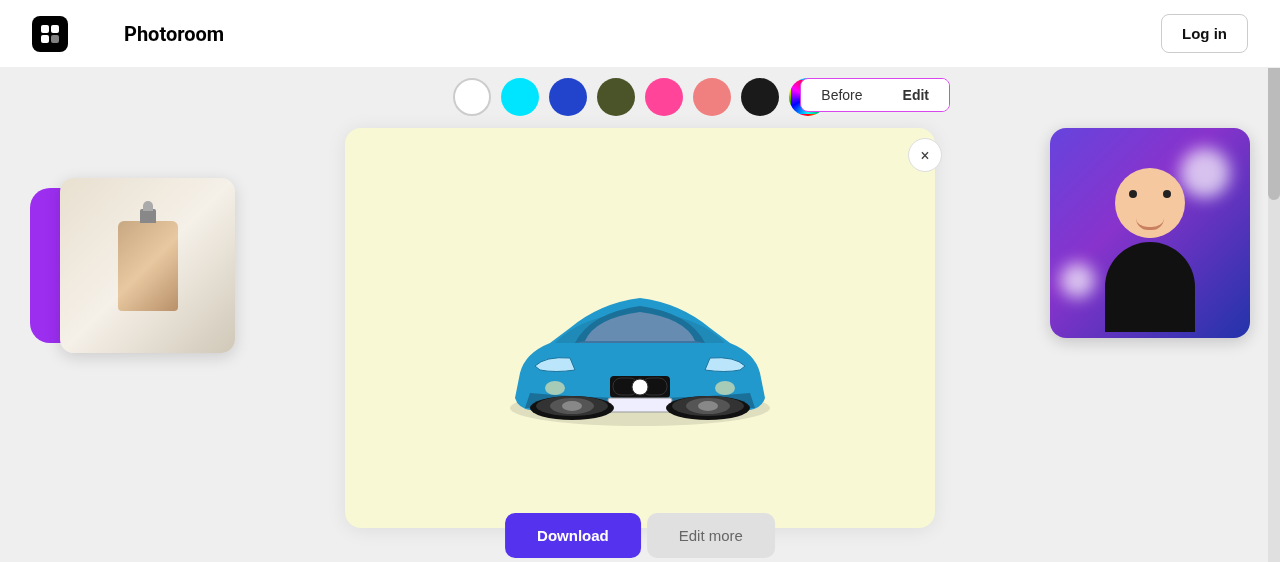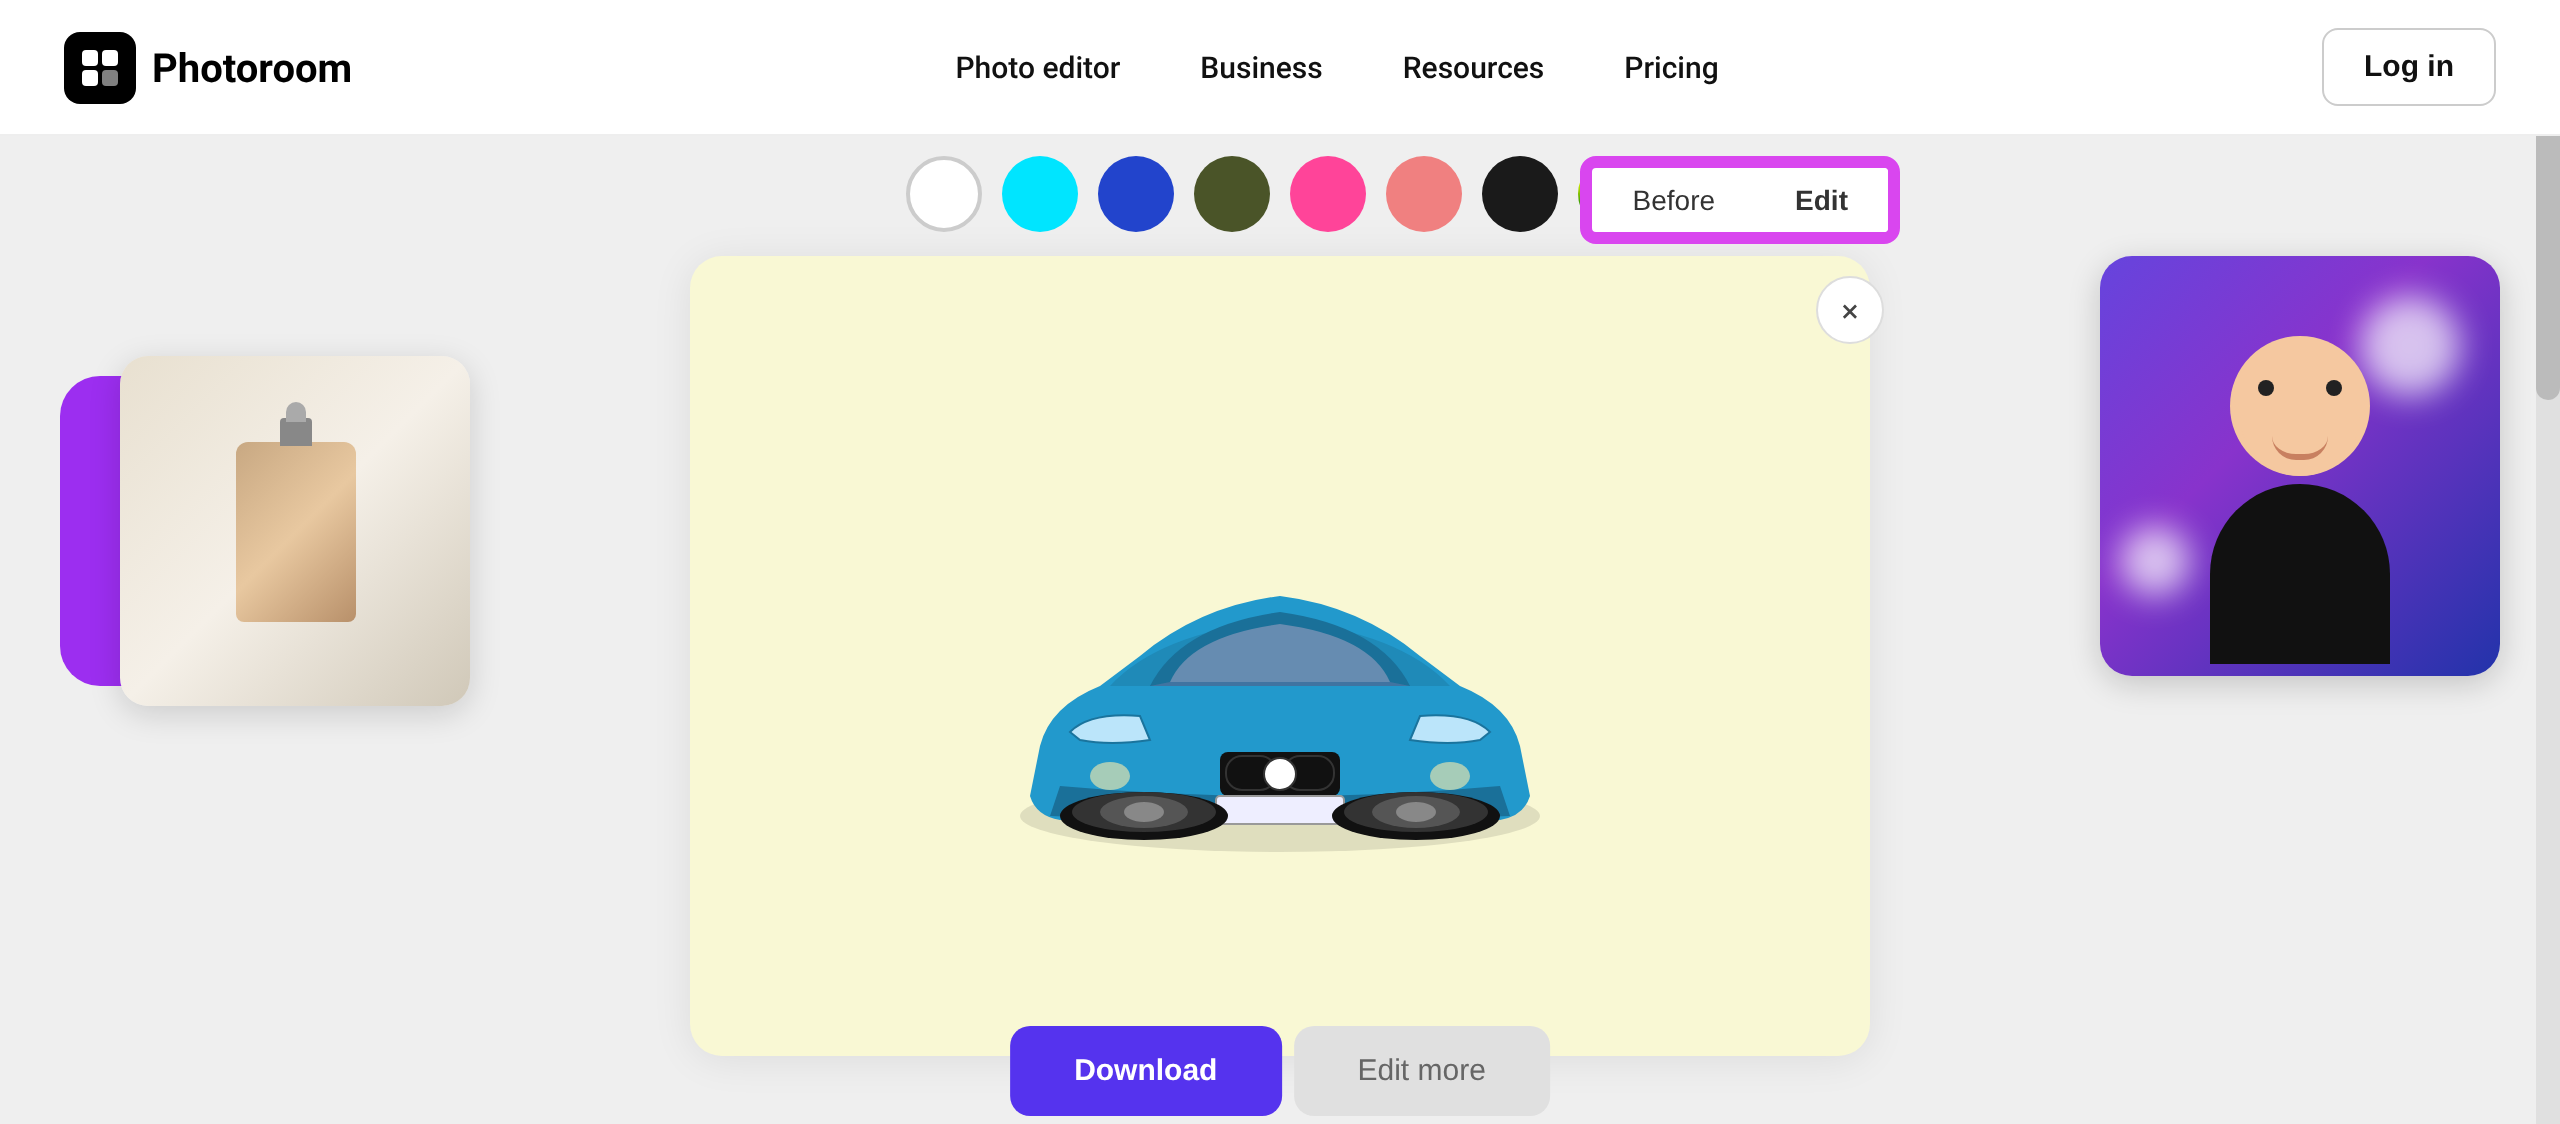--- a/index.html
+++ b/index.html
@@ -41,20 +41,21 @@
       align-items: center;
       justify-content: center;
       color: #fff;
       font-size: 18px;
       font-weight: bold;
     }
     .logo-text {
       font-size: 20px;
       font-weight: 700;
       color: #000;
+      margin-left: 48px;
     }
     .navbar-center {
       display: flex;
       align-items: center;
       gap: 40px;
     }
     .nav-link {
       font-size: 15px;
       font-weight: 500;
       color: #111;
@@ -127,21 +128,21 @@
 
     
     .before-after-container {
       position: absolute;
       top: 10px;
       right: 330px;
       display: flex;
       background: #fff;
       border-radius: 8px;
       overflow: hidden;
-      border: 6px solid #d946ef;
+      border: 1px solid #d946ef;
       z-index: 10;
     }
     .ba-btn {
       padding: 8px 20px;
       font-size: 14px;
       font-weight: 500;
       cursor: pointer;
       border: none;
       background: transparent;
       color: #333;
@@ -382,26 +383,20 @@
       <svg width="22" height="22" viewBox="0 0 22 22" fill="none">
         <rect x="2" y="2" width="8" height="8" rx="2" fill="white"></rect>
         <rect x="12" y="2" width="8" height="8" rx="2" fill="white"></rect>
         <rect x="2" y="12" width="8" height="8" rx="2" fill="white"></rect>
         <rect x="12" y="12" width="8" height="8" rx="2" fill="white" opacity="0.5"></rect>
       </svg>
     </div>
     <span class="logo-text">Photoroom</span>
   </div>
 
-  <div class="navbar-center">
-    <a class="nav-link">Photo editor</a>
-    <a class="nav-link">Business</a>
-    <a class="nav-link">Resources</a>
-    <a class="nav-link">Pricing</a>
-  </div>
 
   <div class="navbar-right">
     <button class="btn-login">Log in</button>
   </div>
 </nav>
 
 <div class="main-content">
 
   <div class="left-image">
     <div class="left-image-inner">

